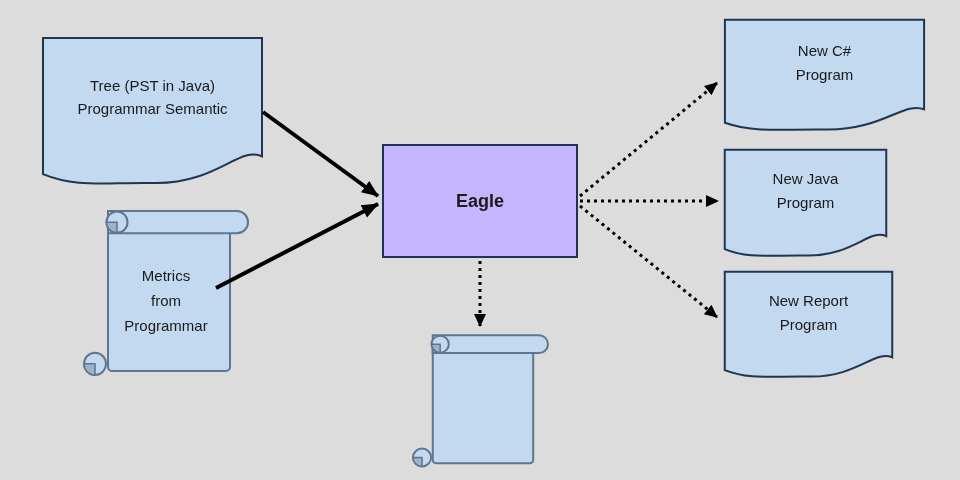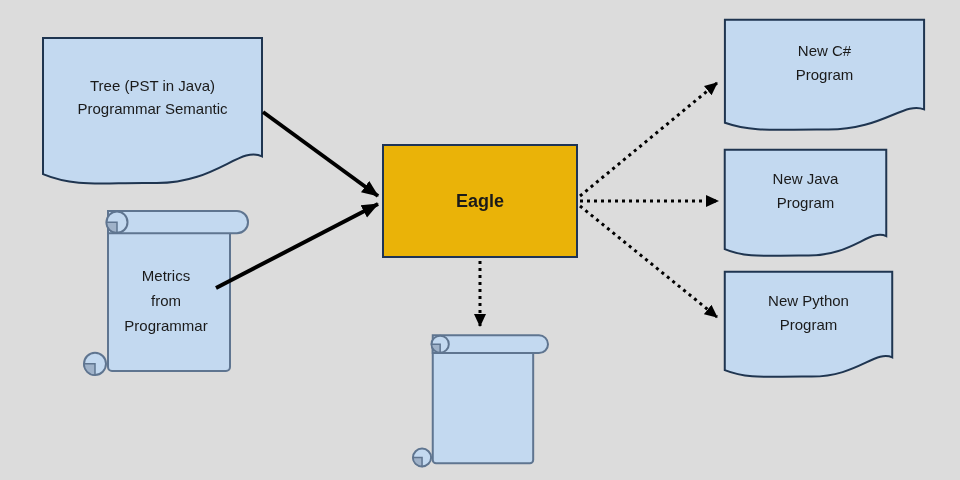--- a/index.html
+++ b/index.html
@@ -22,21 +22,21 @@
     position:absolute; display:flex; flex-direction:column;
     justify-content:center; align-items:center; text-align:center;
     pointer-events:none;
   }
   .doc  .label { left:0; right:0; top:0; bottom:0; padding-bottom:24px; font-size:15px; line-height:24px; }
   .doc.big .label { padding-bottom:28px; font-size:15px; line-height:23px; }
   .scroll .label { left:15%; width:70%; top:16%; height:78%; font-size:15px; line-height:25px; }
   .scroll.small .label { font-size:12px; line-height:19px; }
 
   .process {
-    background:#eab308; border:2.5px solid #1e3456; box-sizing:border-box;
+    background:#c4b5fd; border:2.5px solid #1e3456; box-sizing:border-box;
     display:flex; flex-direction:column; justify-content:center; align-items:center;
     text-align:center; font-weight:bold; font-size:18px; line-height:28px;
   }
 </style>
 </head>
 <body>
 
 <div class="canvas">
 
   <svg class="edges" width="960" height="480">
@@ -116,21 +116,21 @@
       <div>New Java</div>
       <div>Program</div>
     </div>
   </div>
 
   <div class="node doc" style="left:724px; top:271px; width:169px; height:107px;">
     <svg class="shape" viewBox="0 0 220 150" preserveAspectRatio="none">
       <path class="doc-path" d="M1,1 H219 V121 C197,110 173,149 112,148 C63,147 34,153 1,139 Z"></path>
     </svg>
     <div class="label">
-      <div>New Python</div>
+      <div>New Report</div>
       <div>Program</div>
     </div>
   </div>
 
   <div class="node scroll small" style="left:413px; top:332px; width:135px; height:136px;">
     <svg class="shape" viewBox="0 0 164 168" preserveAspectRatio="none">
       <rect class="scroll-fill" x="24" y="14" width="122" height="148" rx="4"></rect>
       <circle class="scroll-fill" cx="11" cy="155" r="11"></circle>
       <path class="scroll-shade" d="M11,155 m-11,0 a11,11 0 0 0 11,11 L11,155 Z"></path>
       <path class="scroll-fill" d="M24,4 H153 A11,11 0 0 1 153,26 H24 Z"></path>

